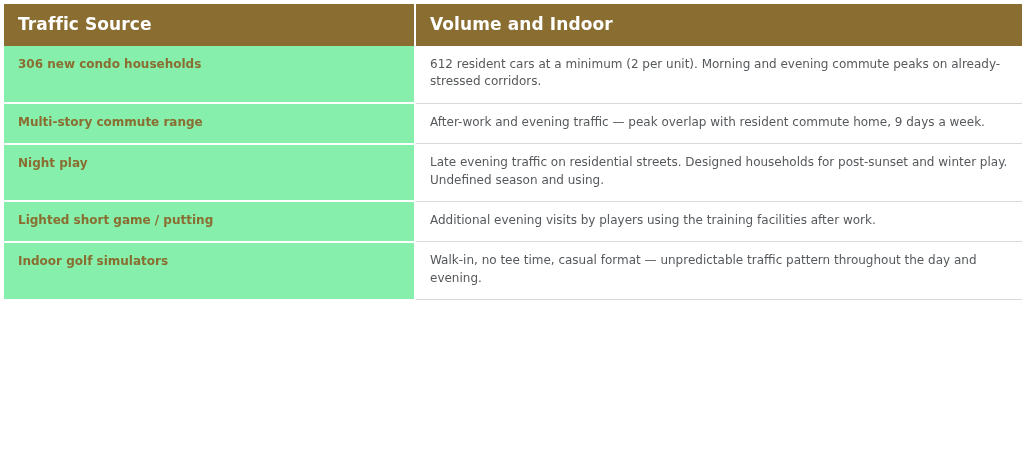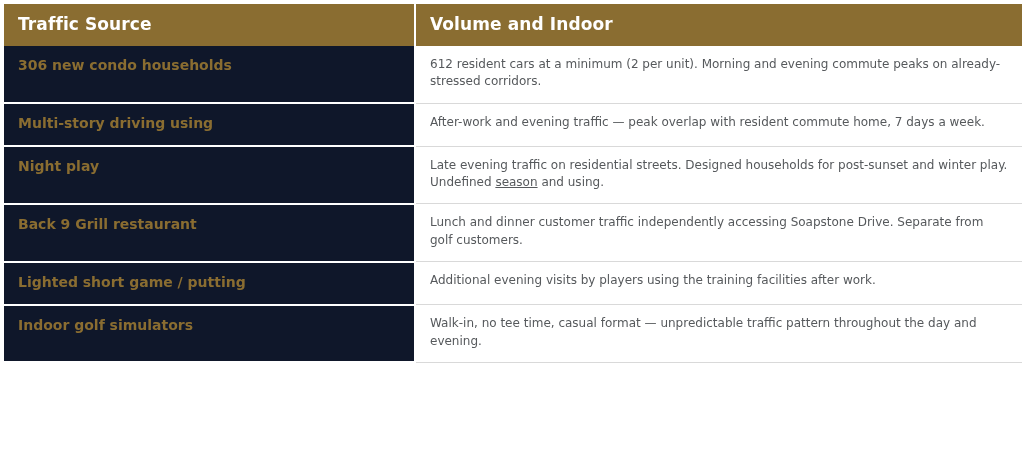--- a/index.html
+++ b/index.html
@@ -39,40 +39,39 @@
     font-weight: bold;
     text-align: left;
     letter-spacing: 0.1px;
     padding-top: 11px;
     padding-bottom: 13px;
     border-right: 2px solid #ffffff;
   }
   thead th:last-child { border-right: none; }
 
   tbody td.source-cell {
-    background: #0f172a;
+    background: #86efac;
     color: #8a6d31;
-    font-size: 14px;
+    font-size: 12px;
     font-weight: bold;
     line-height: 1.35;
     border-bottom: 2px solid #ffffff;
     border-right: 2px solid #ffffff;
   }
   tbody td.detail-cell {
     background: #ffffff;
     color: #56595c;
     font-size: 12px;
     line-height: 1.45;
     border-bottom: 1px solid #d9d9d9;
   }
   tbody tr:last-child td.detail-cell {
     border-bottom: 1px solid #d9d9d9;
   }
   .detail-cell .underline-term {
-    text-decoration: underline;
   }
 </style>
 </head>
 <body>
 
 <div class="table-wrap">
   <table class="traffic-table">
     <colgroup>
       <col class="col-source">
       <col class="col-detail">
@@ -82,30 +81,26 @@
         <th>Traffic Source</th>
         <th>Volume and Indoor</th>
       </tr>
     </thead>
     <tbody>
       <tr>
         <td class="source-cell">306 new condo households</td>
         <td class="detail-cell"><span>612 resident cars at a minimum (2 per unit). Morning and evening commute peaks on already-stressed corridors.</span></td>
       </tr>
       <tr>
-        <td class="source-cell">Multi-story driving using</td>
-        <td class="detail-cell"><span>After-work and evening traffic — peak overlap with resident commute home, 7 days a week.</span></td>
+        <td class="source-cell">Multi-story commute range</td>
+        <td class="detail-cell"><span>After-work and evening traffic — peak overlap with resident commute home, 9 days a week.</span></td>
       </tr>
       <tr>
         <td class="source-cell">Night play</td>
         <td class="detail-cell"><span>Late evening traffic on residential streets. Designed households for post-sunset and winter play. Undefined </span><span class="underline-term">season</span><span> and using.</span></td>
-      </tr>
-      <tr>
-        <td class="source-cell">Back 9 Grill restaurant</td>
-        <td class="detail-cell"><span>Lunch and dinner customer traffic independently accessing Soapstone Drive. Separate from golf customers.</span></td>
       </tr>
       <tr>
         <td class="source-cell">Lighted short game / putting</td>
         <td class="detail-cell"><span>Additional evening visits by players using the training facilities after work.</span></td>
       </tr>
       <tr>
         <td class="source-cell">Indoor golf simulators</td>
         <td class="detail-cell"><span>Walk-in, no tee time, casual format — unpredictable traffic pattern throughout the day and evening.</span></td>
       </tr>
     </tbody>

